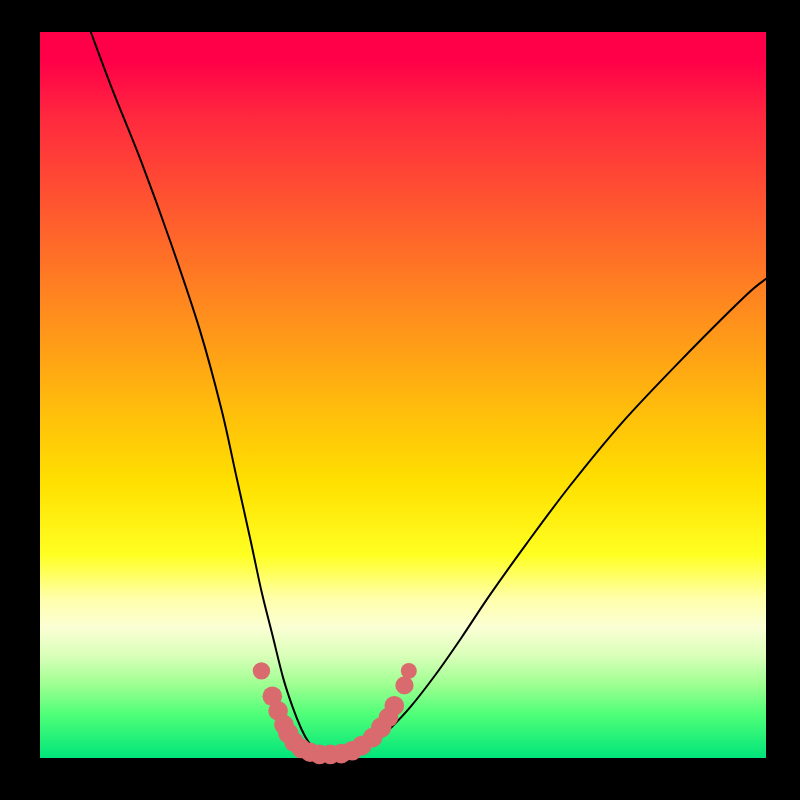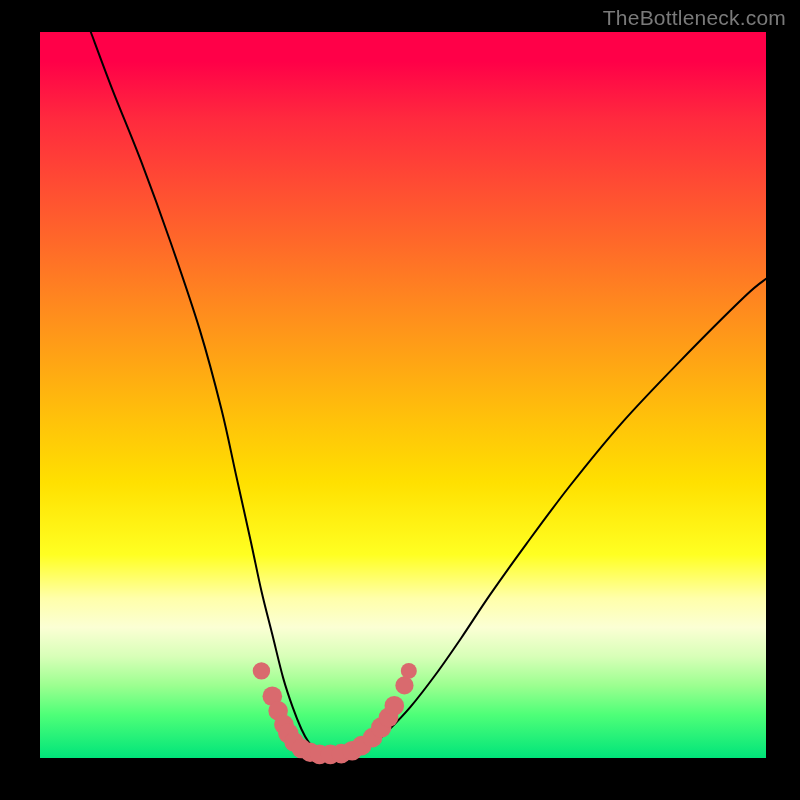--- a/index.html
+++ b/index.html
@@ -60,21 +60,20 @@
     width: 726px;
     height: 726px;
     overflow: visible;
   }
 </style>
 </head>
 <body>
 
 <div class="frame">
 
-  <div class="watermark">TheBottleneck.com</div>
 
   <div class="plot-area">
     <svg class="curve" viewBox="0 0 726 726" preserveAspectRatio="none">
       <path id="curve-path" fill="none" stroke="#000000" stroke-width="2" stroke-linecap="round" stroke-linejoin="round" d="M 50.82 0.00 C 54.45 9.68, 64.13 36.30, 72.60 58.08 C 81.07 79.86, 91.96 105.27, 101.64 130.68 C 111.32 156.09, 121.00 182.71, 130.68 210.54 C 140.36 238.37, 151.25 269.83, 159.72 297.66 C 168.19 325.49, 175.45 353.32, 181.50 377.52 C 187.55 401.72, 191.18 421.08, 196.02 442.86 C 200.86 464.64, 206.31 488.84, 210.54 508.20 C 214.77 527.56, 217.80 543.29, 221.43 559.02 C 225.06 574.75, 228.69 588.06, 232.32 602.58 C 235.95 617.10, 239.82 634.04, 243.21 646.14 C 246.60 658.24, 249.62 666.71, 252.65 675.18 C 255.67 683.65, 258.70 691.15, 261.36 696.96 C 264.02 702.77, 266.20 706.64, 268.62 710.03 C 271.04 713.42, 272.86 715.35, 275.88 717.29 C 278.90 719.22, 283.14 720.80, 286.77 721.64 C 290.40 722.49, 294.03 722.37, 297.66 722.37 C 301.29 722.37, 304.92 722.25, 308.55 721.64 C 312.18 721.04, 315.20 720.43, 319.44 718.74 C 323.68 717.05, 329.12 714.87, 333.96 711.48 C 338.80 708.09, 342.43 704.46, 348.48 698.41 C 354.53 692.36, 362.39 684.50, 370.26 675.18 C 378.13 665.86, 387.20 654.00, 395.67 642.51 C 404.14 631.01, 412.00 619.52, 421.08 606.21 C 430.15 592.90, 439.23 578.38, 450.12 562.65 C 461.01 546.92, 473.11 529.98, 486.42 511.83 C 499.73 493.68, 514.25 473.72, 529.98 453.75 C 545.71 433.78, 562.65 412.61, 580.80 392.04 C 598.95 371.47, 618.31 351.50, 638.88 330.33 C 659.45 309.15, 689.70 278.91, 704.22 264.99 C 718.74 251.08, 722.37 249.86, 726.00 246.84"></path>
       <g id="marker-group">
           <circle cx="221.43" cy="638.88" r="8.71" fill="#d96a6e"></circle>
           <circle cx="232.32" cy="664.29" r="9.80" fill="#d96a6e"></circle>
           <circle cx="238.13" cy="678.81" r="9.80" fill="#d96a6e"></circle>
           <circle cx="243.94" cy="692.60" r="9.80" fill="#d96a6e"></circle>
           <circle cx="248.29" cy="701.32" r="10.16" fill="#d96a6e"></circle>

